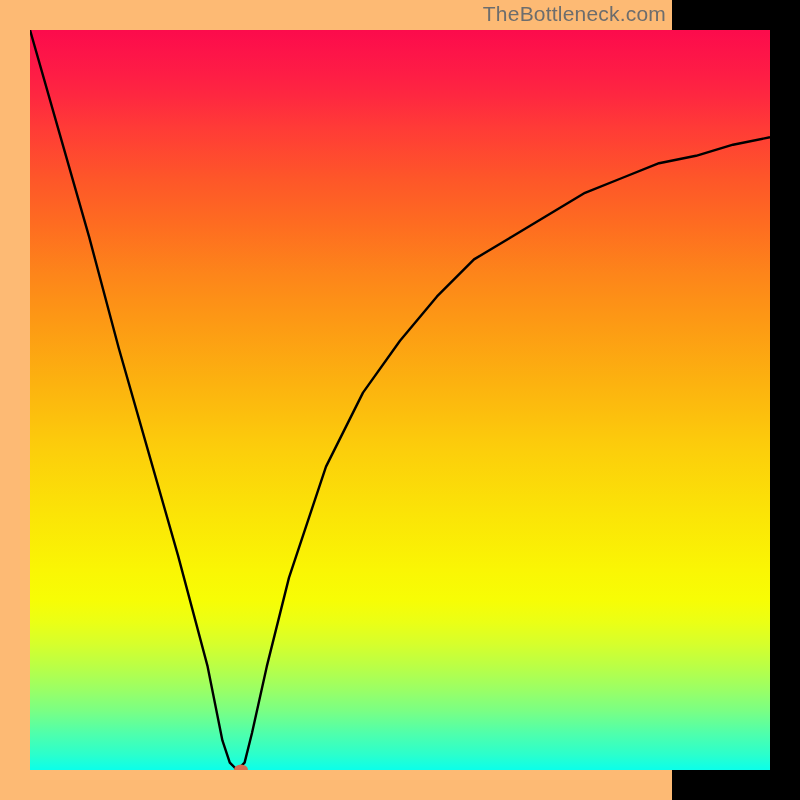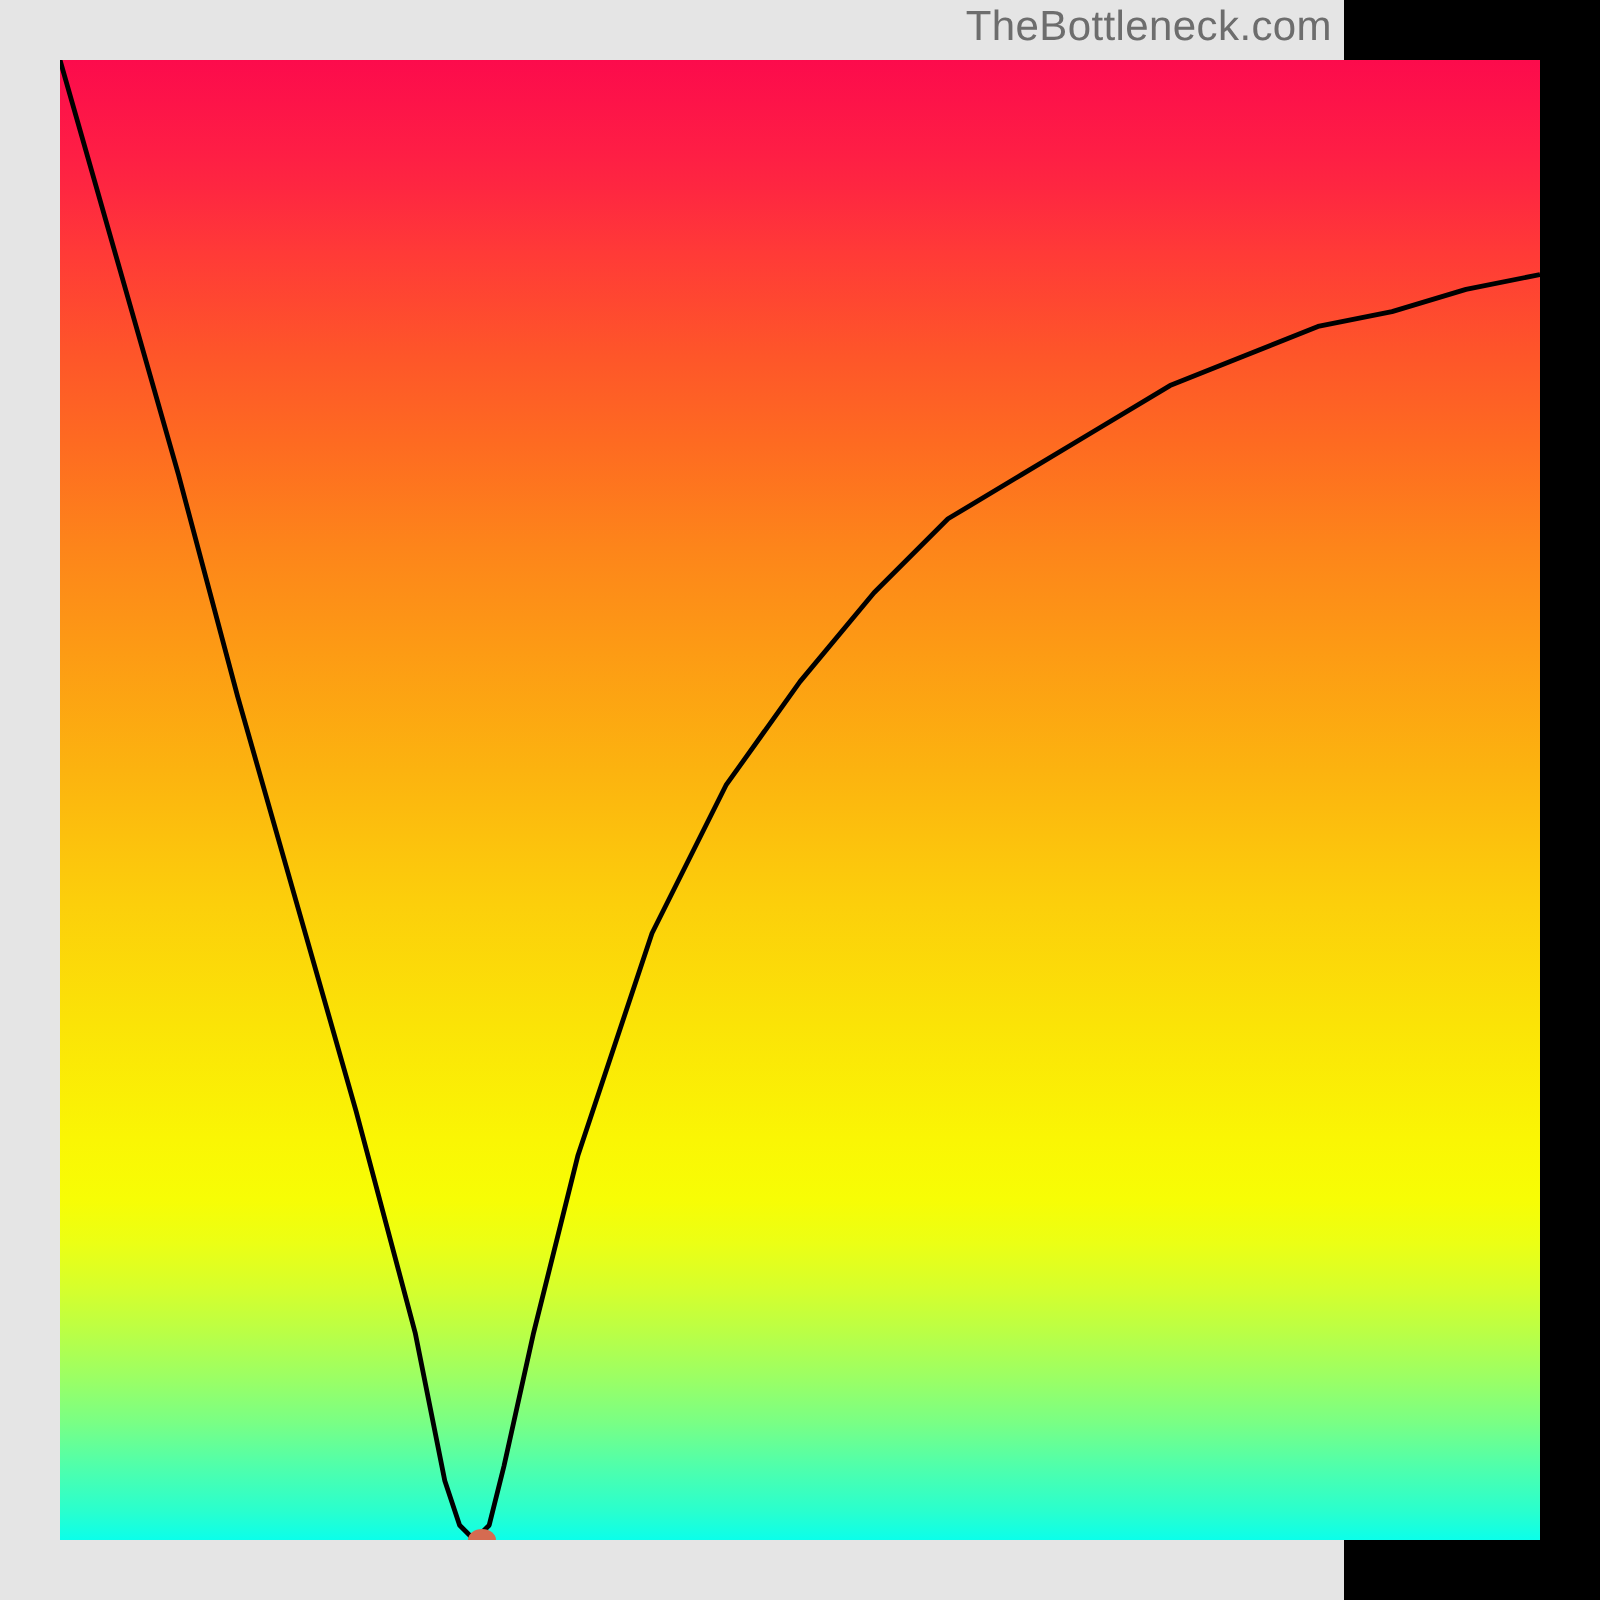--- a/index.html
+++ b/index.html
@@ -8,21 +8,21 @@
     width: 800px;
     height: 800px;
     background: #000;
     font-family: Arial, Helvetica, sans-serif;
     overflow: hidden;
   }
   .frame {
     position: relative;
     width: 672px;
     height: 800px;
-    background: #e5e5e5;
+    background: #fdba74;
   }
   .attribution {
     position: absolute;
     top: 2px;
     right: 6px;
     font-size: 21px;
     font-weight: 500;
     color: #6d6d6d;
     letter-spacing: 0.2px;
     z-index: 10;

